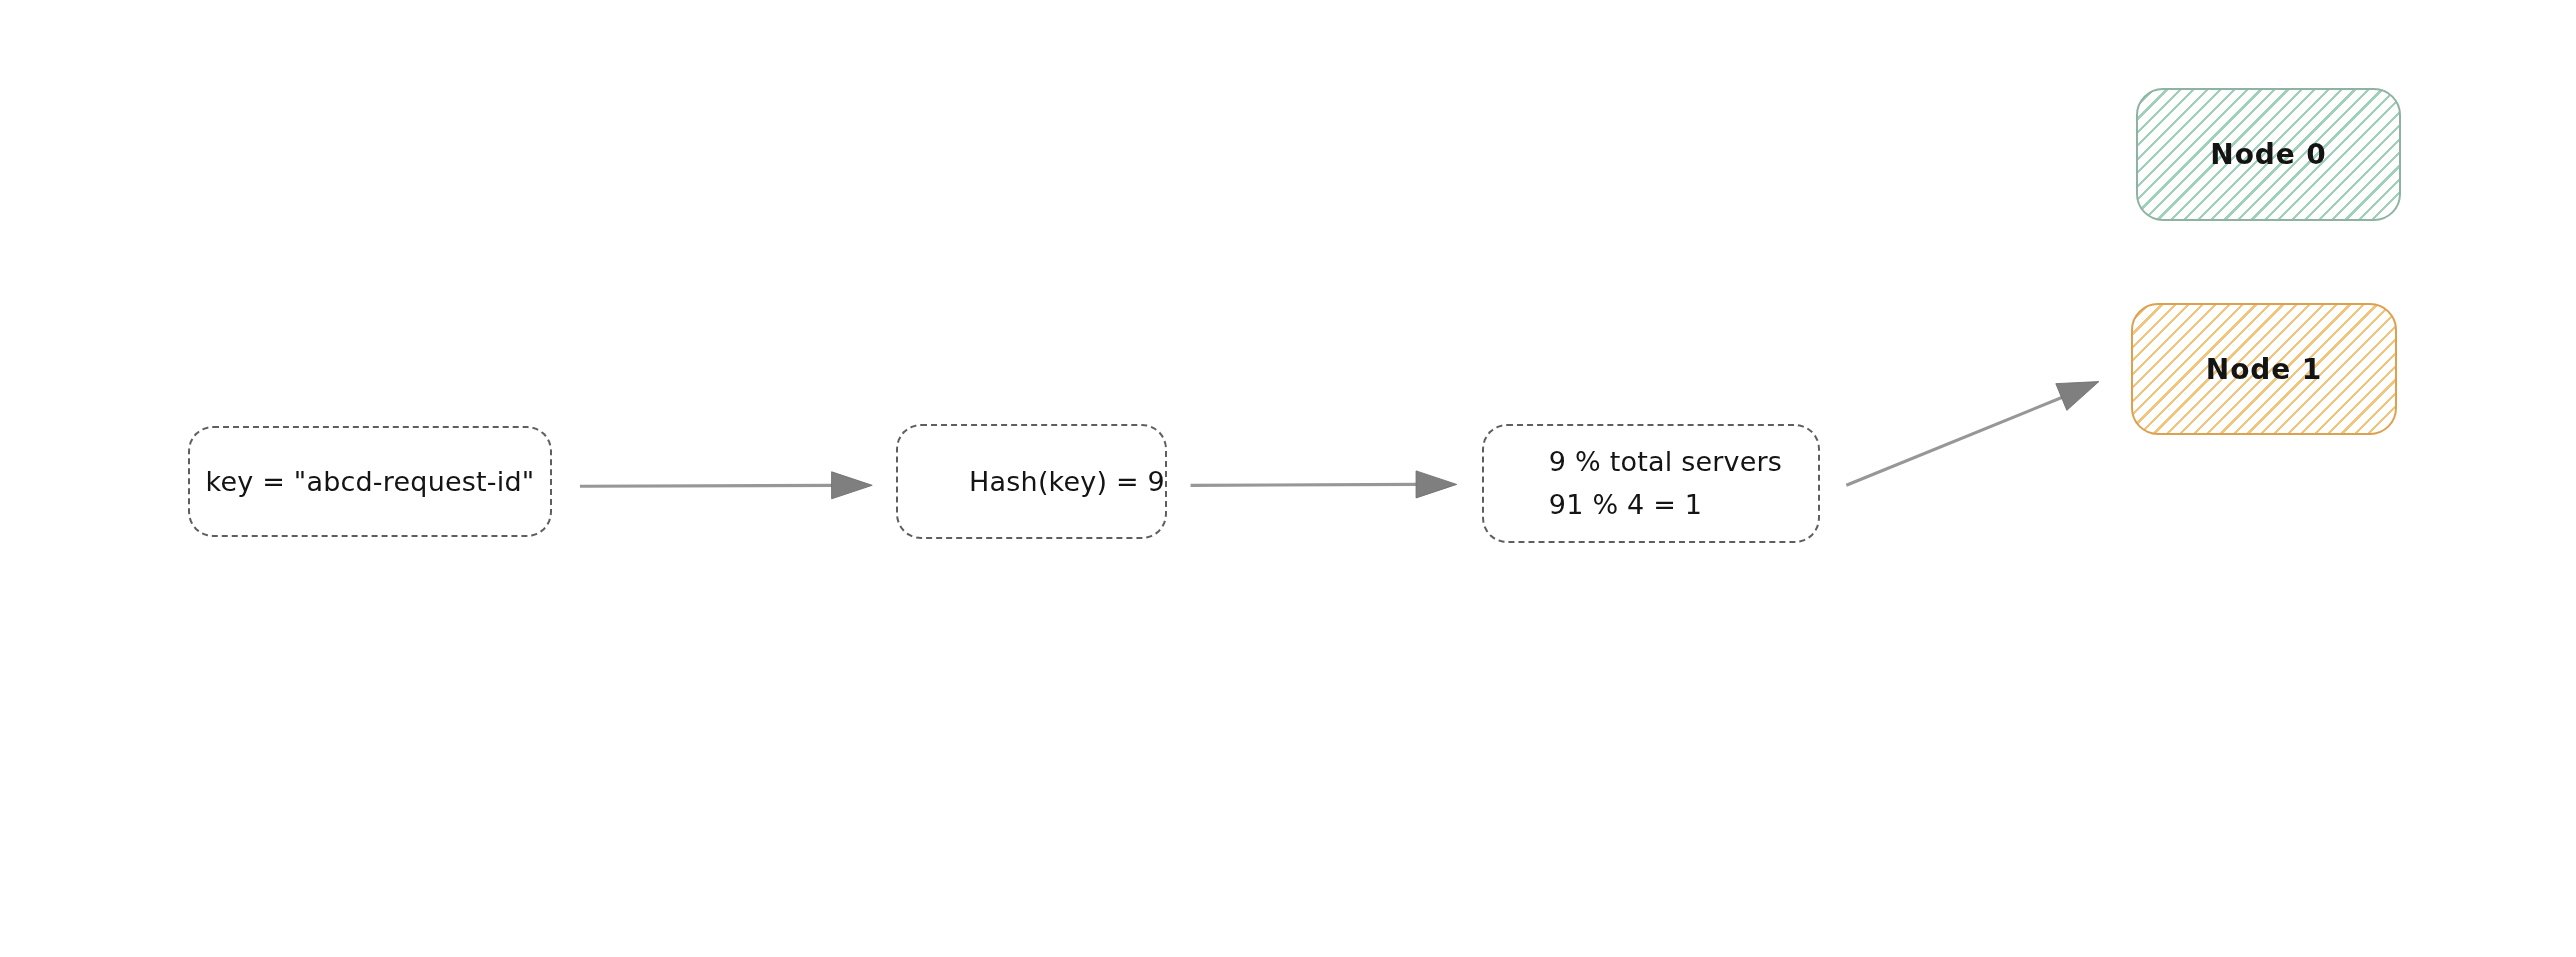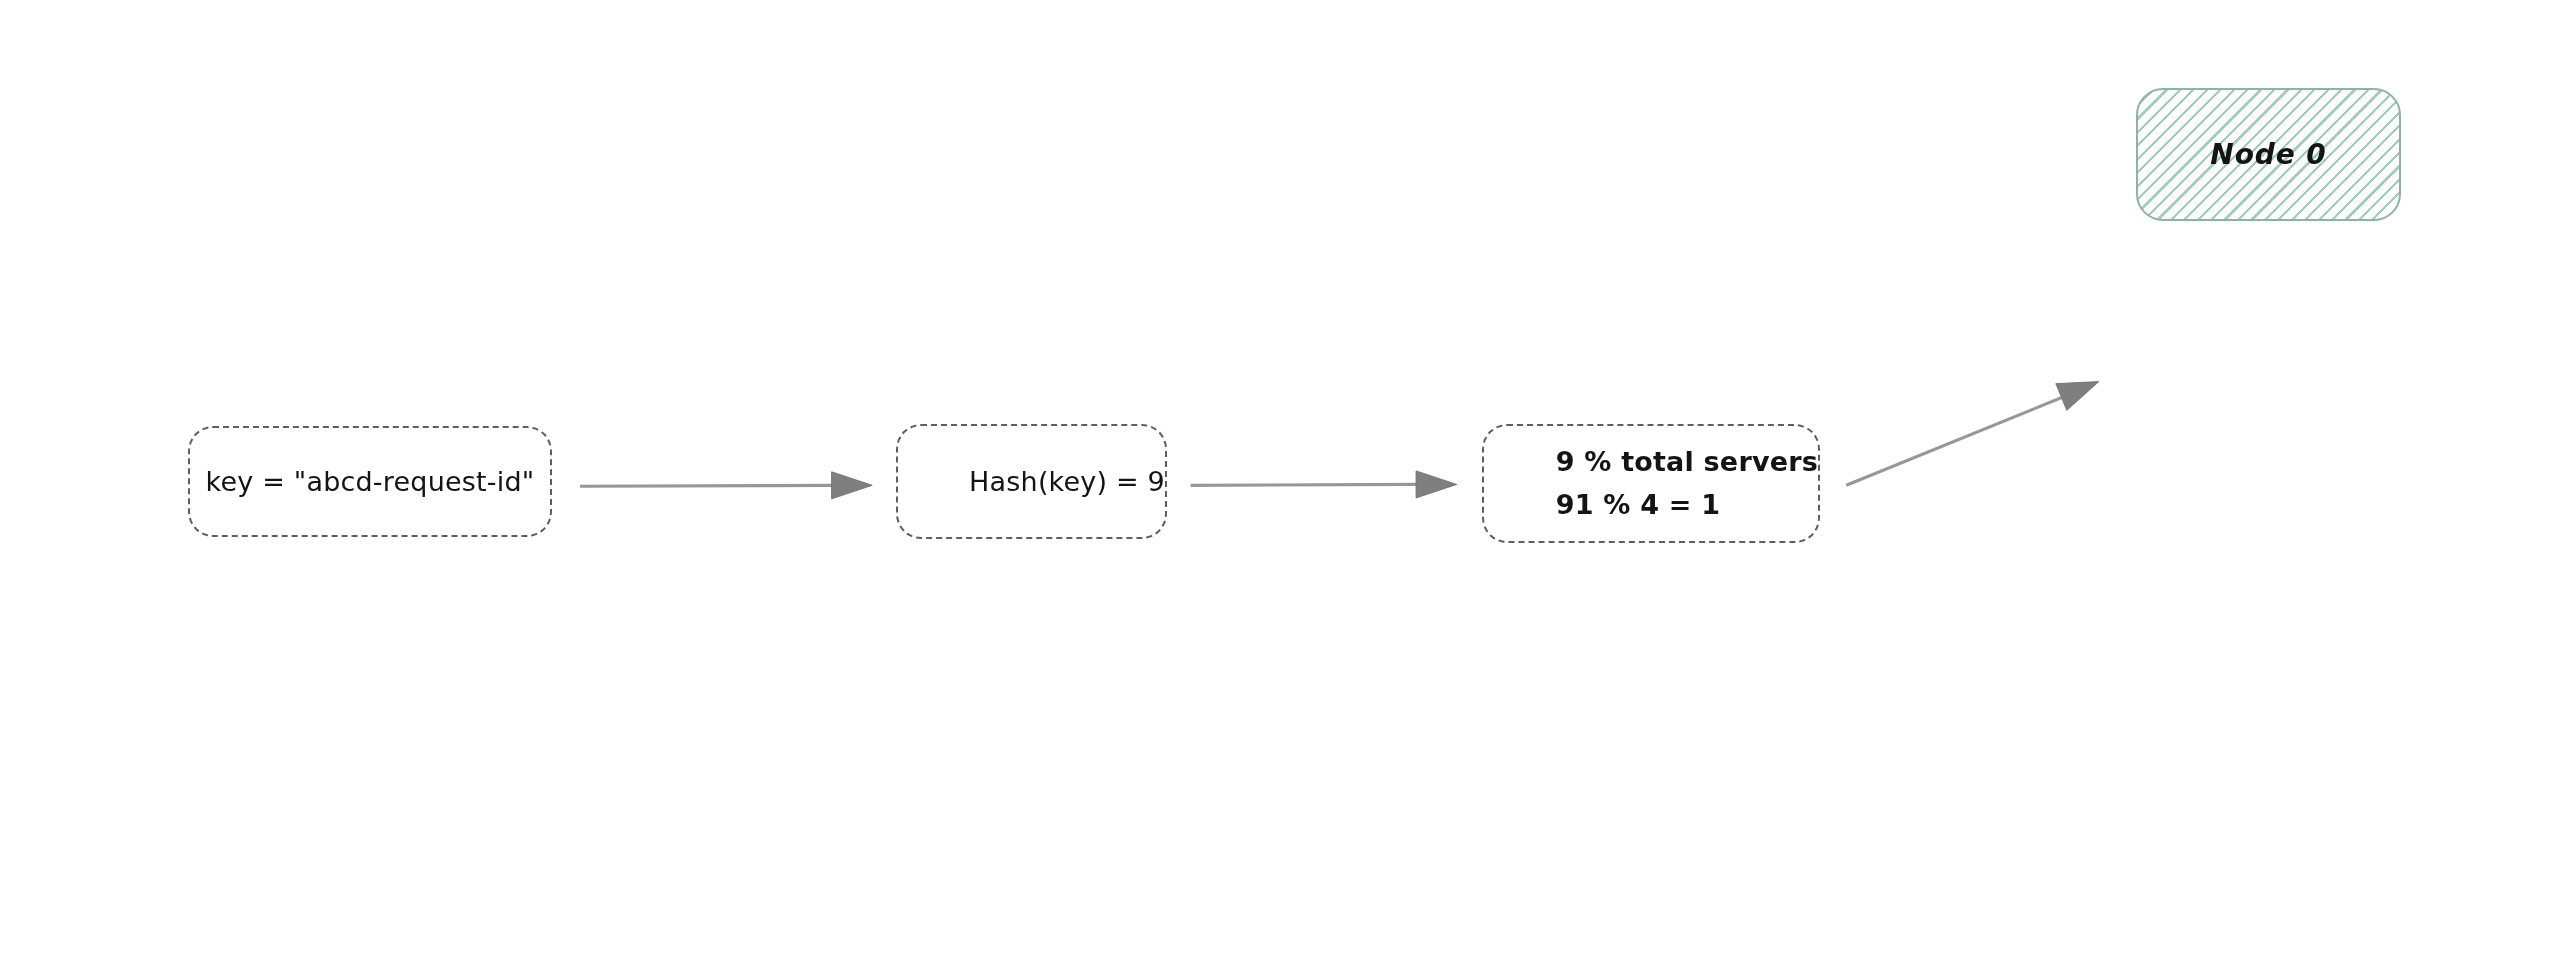--- a/index.html
+++ b/index.html
@@ -24,23 +24,22 @@
     background: #ffffff;
     display: flex;
     align-items: center;
     justify-content: center;
     color: #141414;
     font-size: 27px;
     letter-spacing: 0.2px;
     white-space: nowrap;
   }
   .process-box.left-align {
-    justify-content: flex-end;
+    justify-content: center;
     padding-left: 29px;
-    font-weight: bold;
   }
   .mod-lines {
     display: flex;
     flex-direction: column;
     gap: 5.4px;
     line-height: 38px;
   }
   
   .server-node {
     position: absolute;
@@ -54,21 +53,20 @@
       transparent 2.3px,
       transparent 9.5px
     );
     display: flex;
     align-items: center;
     justify-content: center;
   }
   .server-node .node-label {
     color: #141414;
     font-size: 28px;
-    font-style: italic;
     font-weight: bold;
     letter-spacing: 0.9px;
     background: rgba(255,255,255,0.0);
   }
   .arrow-layer {
     position: absolute;
     left: 0;
     top: 0;
     width: 2576px;
     height: 958px;
@@ -107,17 +105,20 @@
     <div class="mod-lines">
       <span>9 % total servers</span>
       <span>91 % 4 = 1</span>
     </div>
   </div>
 
   <div class="server-node" style="left: 2136px; top: 88px; width: 265px; height: 133px; --border-c: #8fb3a3; --hatch-c: #9fd0ba;">
     <span class="node-label">Node 0</span>
   </div>
 
+  <div class="server-node" style="left: 2131px; top: 303px; width: 266px; height: 132px; --border-c: #dda04f; --hatch-c: #f2c57d;">
+    <span class="node-label">Node 1</span>
+  </div>
 
 
 
 </div>
 
 
 </body></html>

